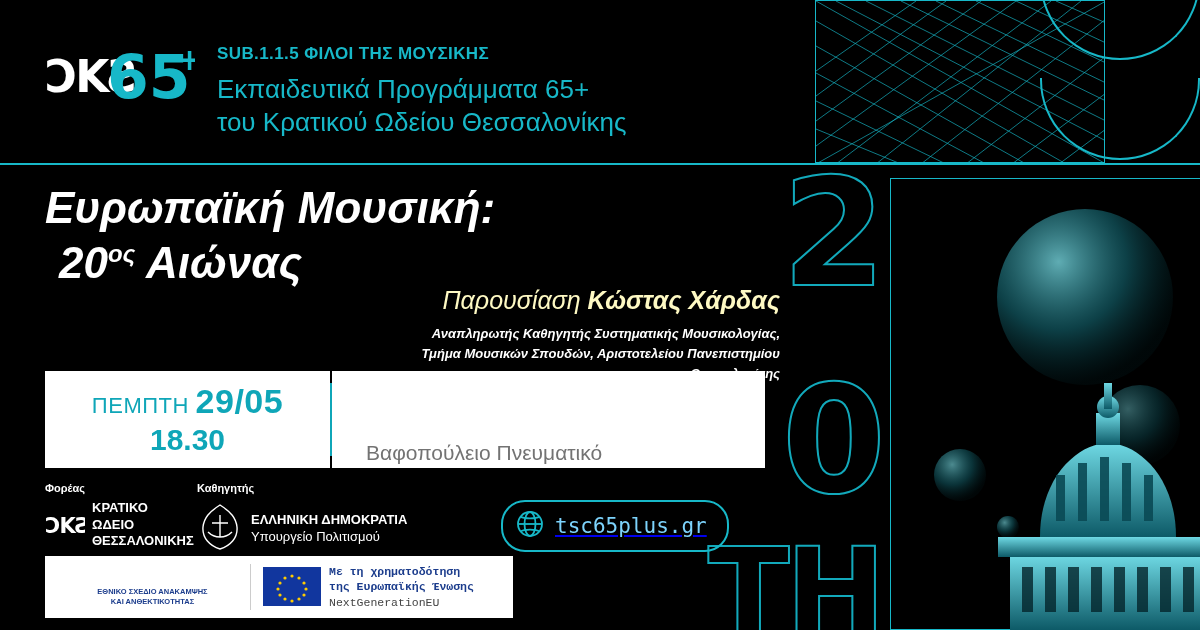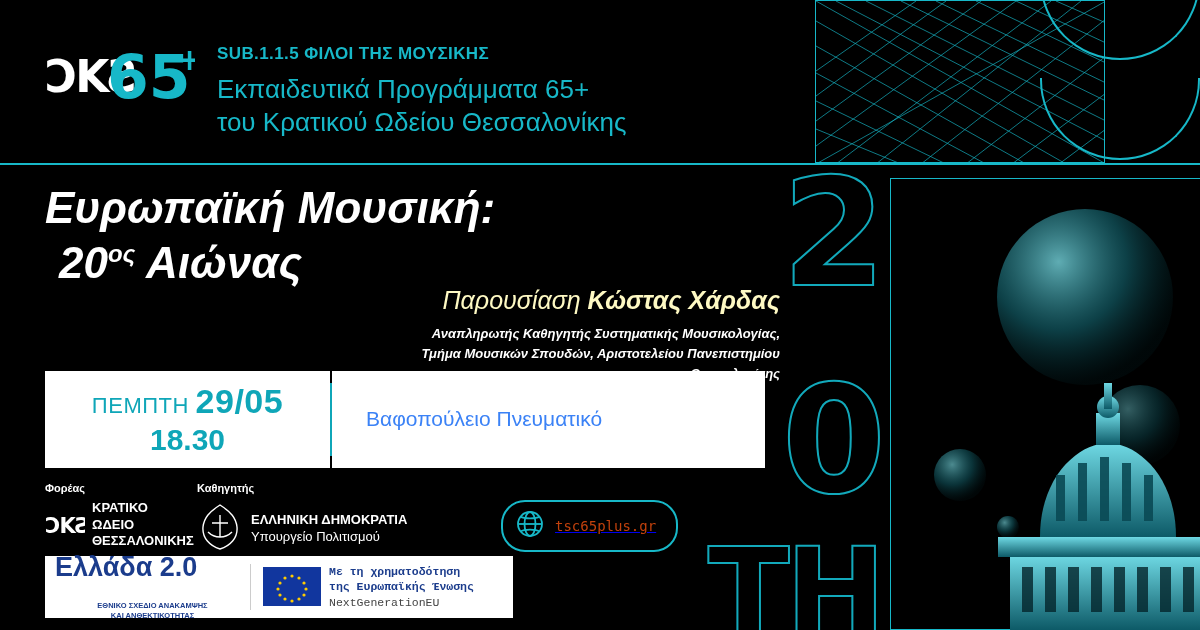--- a/index.html
+++ b/index.html
@@ -95,22 +95,22 @@
   .infobar { position:absolute; left:45px; top:371px; width:720px; height:97px; display:flex; }
   .date-box {
     width:285px; background:#fff; color:#0fa6b8;
     display:flex; flex-direction:column; justify-content:center; align-items:center;
   }
   .date-row1 { font-size:22px; letter-spacing:0.5px; }
   .date-row1 b { font-size:34px; font-weight:bold; }
   .date-row2 { font-size:30px; font-weight:bold; margin-top:2px; }
   .divider { width:2px; background:#0fa6b8; margin:12px 0; }
   .venue-box {
-    flex:1; background:#fff; color:#3b82f6;
-    display:flex; align-items:center; padding-left:34px;
+    flex:1; background:#fff; color:#737373;
+    display:flex; align-items:flex-end; padding-left:34px;
     font-size:21px; line-height:1.38;
   }
 
   
   .strip { position:absolute; left:45px; top:482px; width:720px; }
   .strip-labels { position:relative; height:14px; }
   .lbl { position:absolute; font-size:11px; font-weight:bold; color:#fff; }
   .lbl-1 { left:0; }
   .lbl-2 { left:152px; }
 
@@ -124,21 +124,21 @@
   .ministry-txt { font-size:13px; line-height:1.3; }
   .ministry-txt .m1 { font-weight:bold; }
   .ministry-txt .m2 { font-weight:normal; }
 
   .weblink {
     position:absolute; left:456px; top:0;
     display:flex; align-items:center; gap:10px;
     border:2px solid #17b8c8; border-radius:24px;
     padding:7px 20px 7px 12px;
   }
-  .weblink .url { font-size:14px; color:#c2410c; font-family:"DejaVu Sans Mono", monospace; }
+  .weblink .url { font-size:21px; color:#7dd3fc; font-family:"DejaVu Sans Mono", monospace; }
 
   
   .eubox {
     position:absolute; left:45px; top:556px; width:468px; height:62px;
     background:#fff; display:flex; align-items:center;
   }
   .ellada { width:205px; padding-left:10px; }
   .ellada-t { font-size:27px; font-weight:bold; color:#1b3c8c; line-height:1; }
   .ellada-t .two { color:#1b3c8c; }
   .ellada-s { font-size:7.5px; font-weight:bold; color:#1b3c8c; line-height:1.3; margin-top:20px; text-align:center; }
@@ -331,21 +331,20 @@
           </svg>
         </span>
         <span class="url">tsc65plus.gr</span>
       </a>
 
     </div>
   </div>
 
   <div class="eubox">
     <div class="ellada">
-      <div class="ellada-t"><span>Ελλάδα </span><span class="two">2.0</span></div>
       <div class="ellada-s">
         <div>ΕΘΝΙΚΟ ΣΧΕΔΙΟ ΑΝΑΚΑΜΨΗΣ</div>
         <div>ΚΑΙ ΑΝΘΕΚΤΙΚΟΤΗΤΑΣ</div>
       </div>
     </div>
     <div class="eusep"></div>
     <div class="euflagwrap">
       <div class="euflag">
         <svg width="58" height="39" viewBox="0 0 58 39">
           <rect width="58" height="39" fill="#11369e"></rect>

